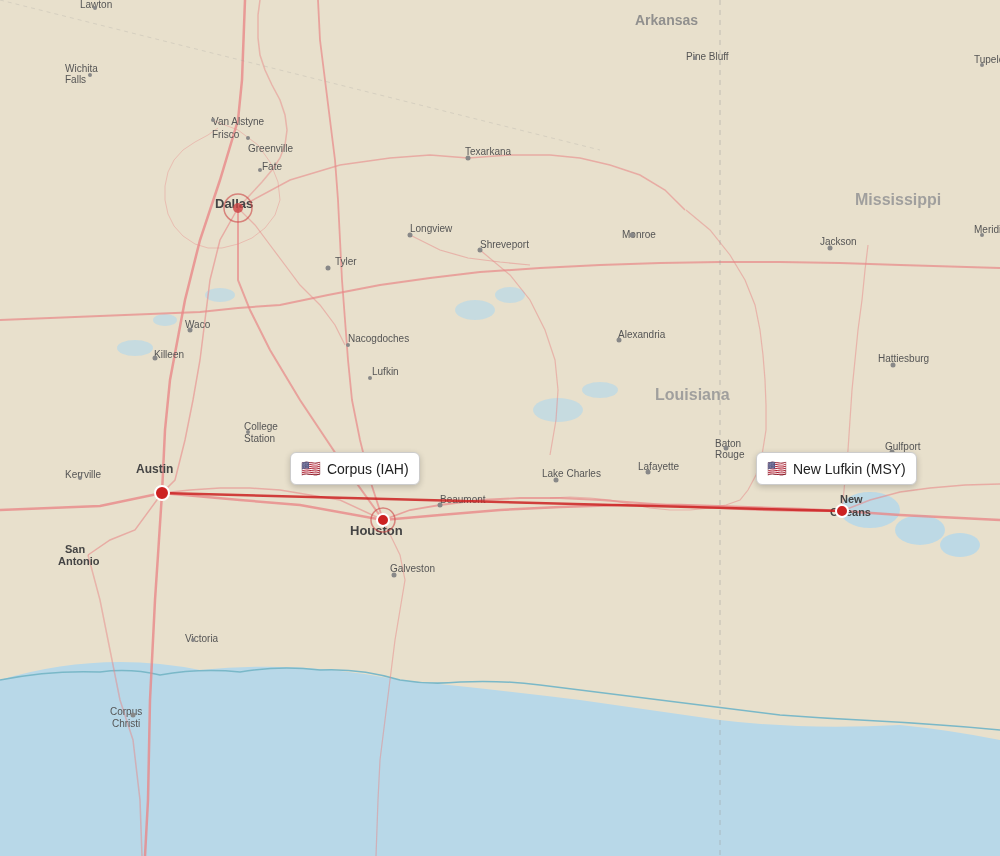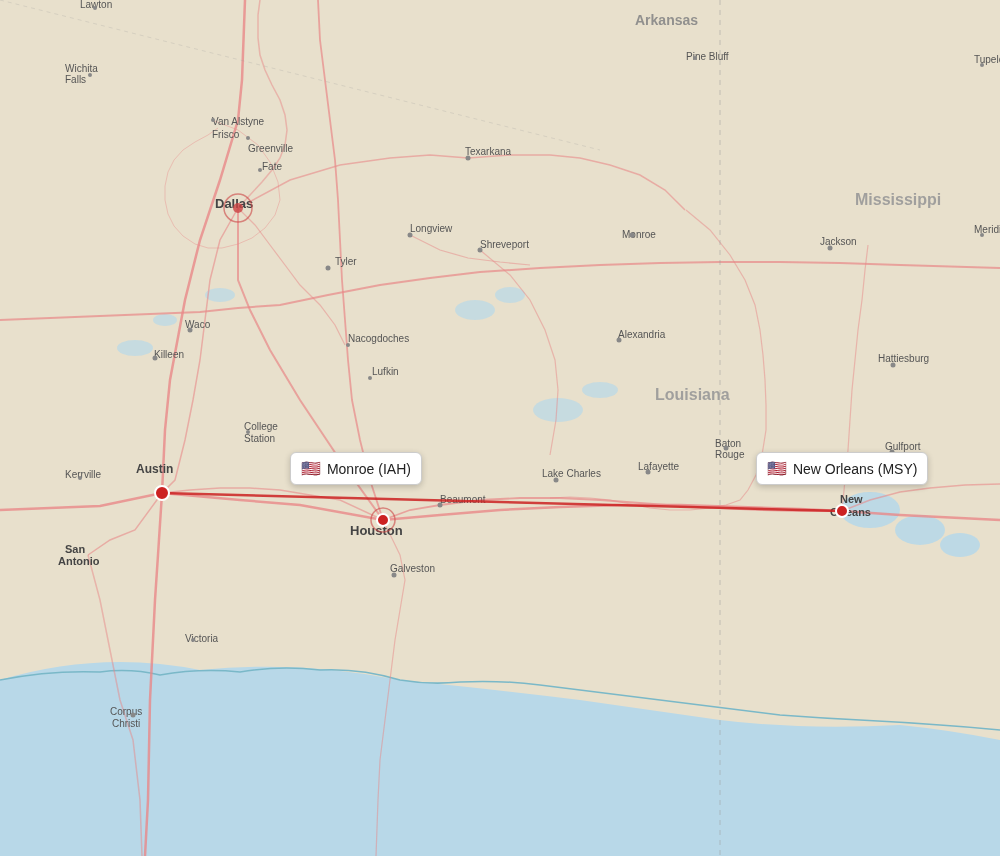--- a/index.html
+++ b/index.html
@@ -198,21 +198,21 @@
     <circle cx="162" cy="493" r="7" fill="#cc2222" stroke="white" stroke-width="2"></circle>
 
     <circle cx="383" cy="520" r="6" fill="#cc2222" stroke="white" stroke-width="2"></circle>
 
     <circle cx="842" cy="511" r="6" fill="#cc2222" stroke="white" stroke-width="2"></circle>
 
   </svg>
 
   <div class="airport-tooltip" id="houston-tooltip" style="left: 290px; top: 452px;">
     <span class="flag">🇺🇸</span>
-    <span>Monroe (IAH)</span>
+    <span>Corpus (IAH)</span>
   </div>
 
   <div class="airport-tooltip" id="new-orleans-tooltip" style="left: 756px; top: 452px;">
     <span class="flag">🇺🇸</span>
-    <span>New Orleans (MSY)</span>
+    <span>New Lufkin (MSY)</span>
   </div>
 
 </div>
 
 </body></html>

